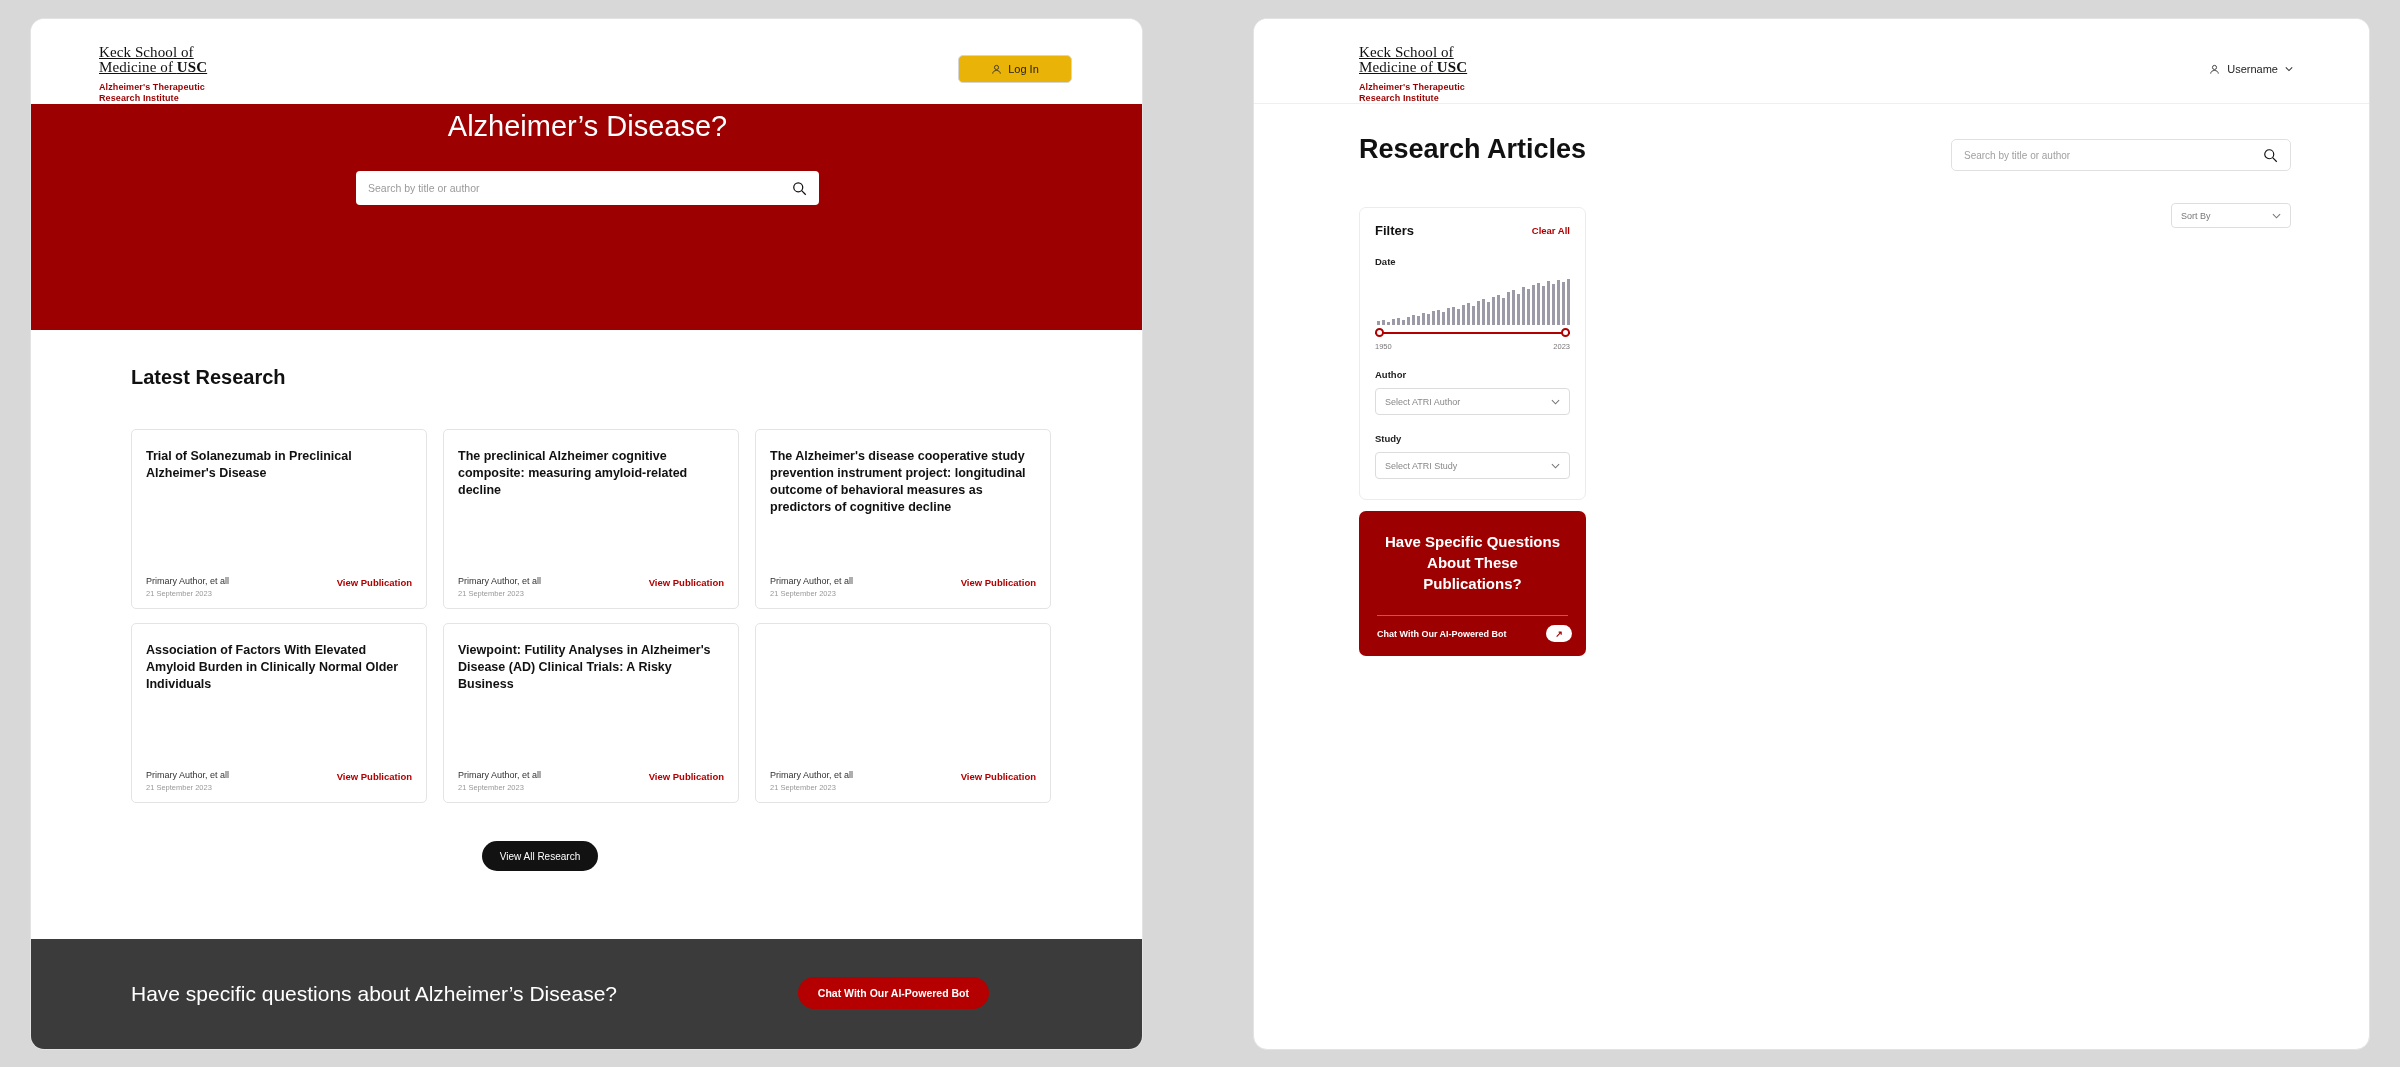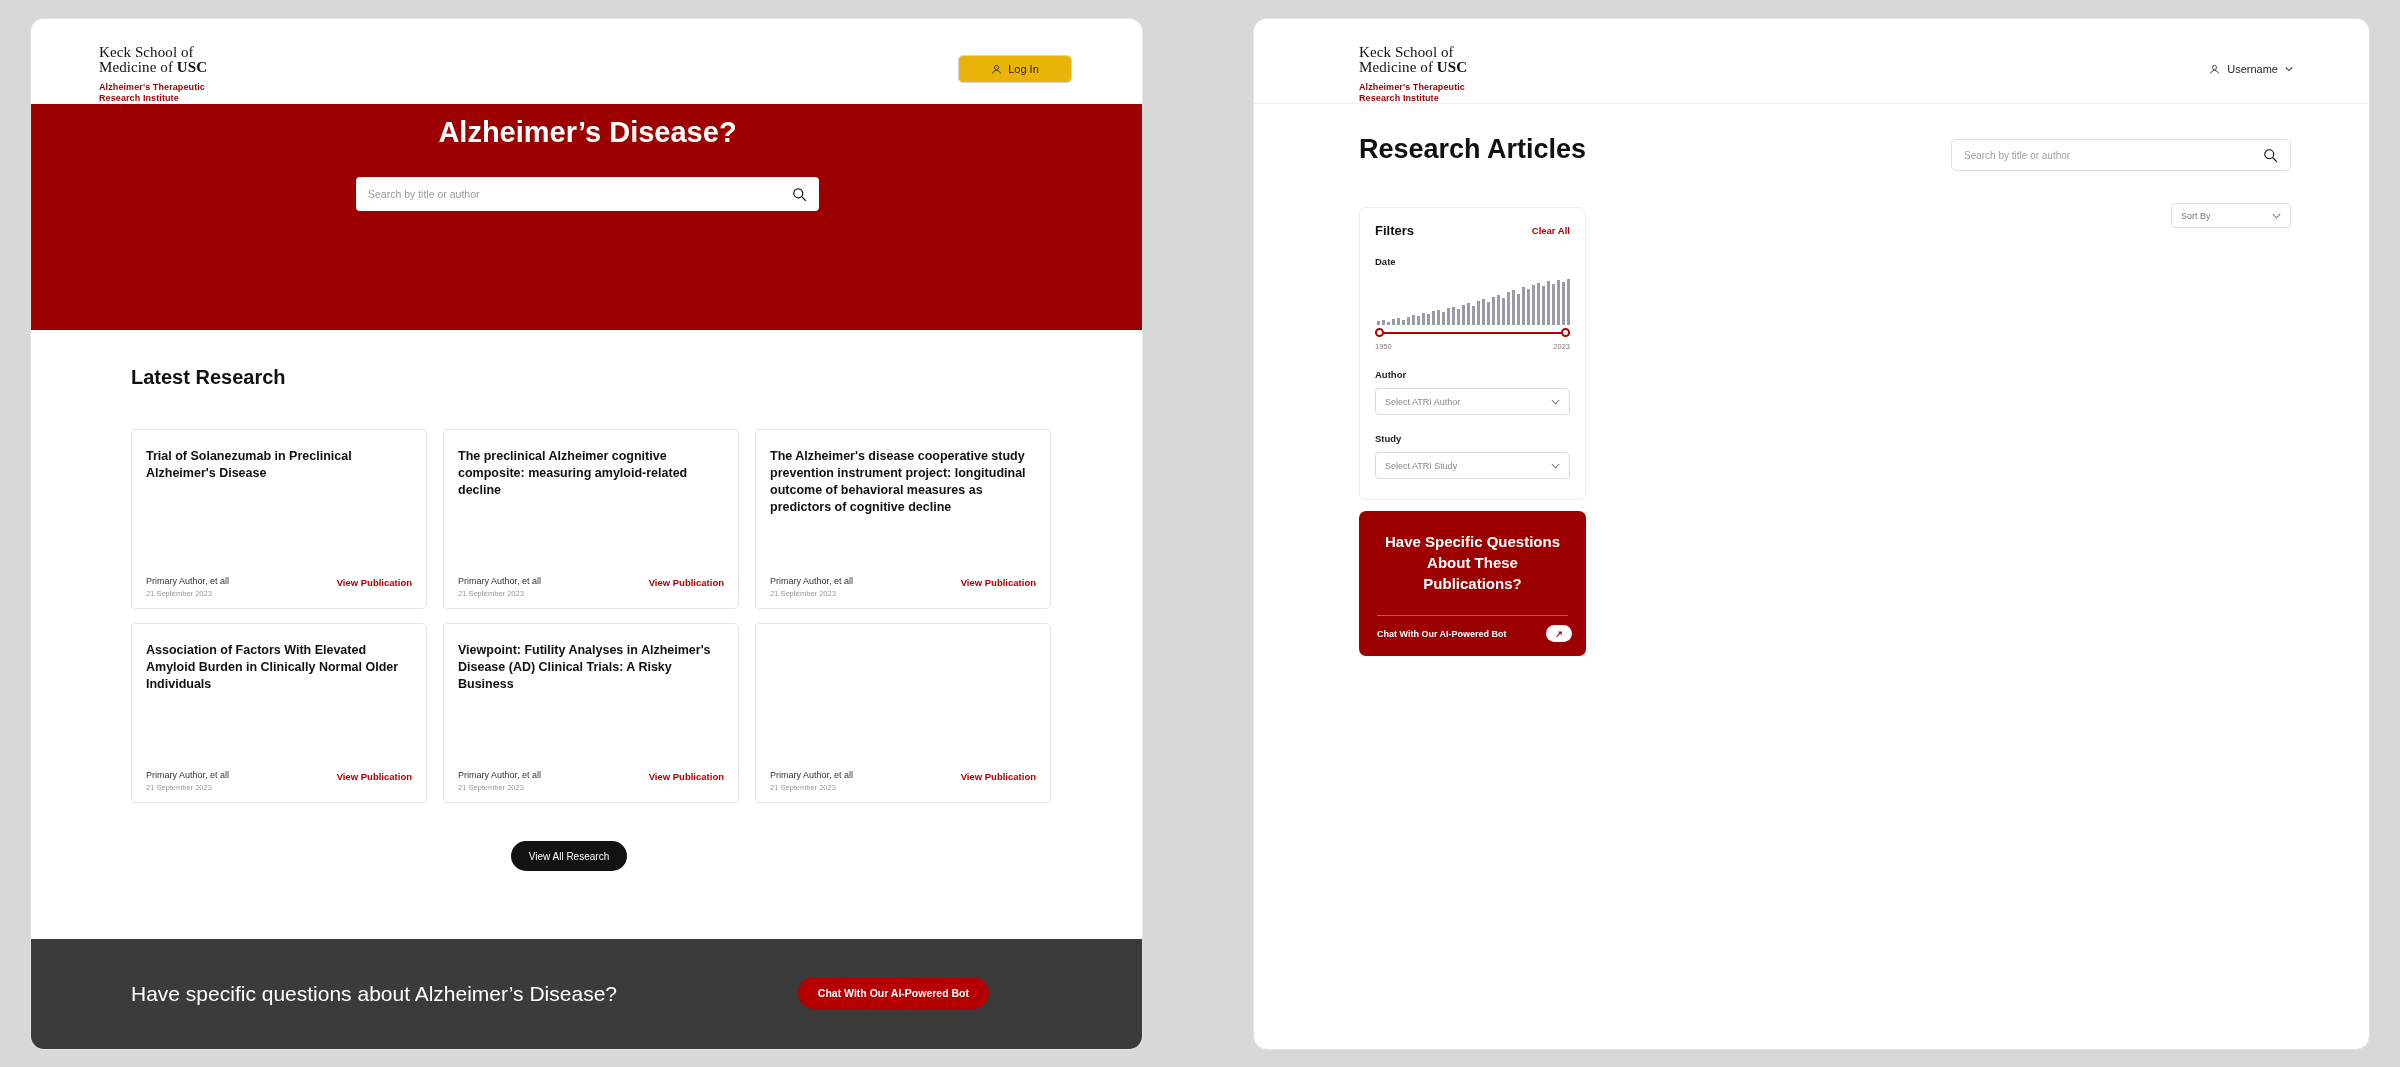--- a/index.html
+++ b/index.html
@@ -19,21 +19,21 @@
     border-radius: 14px;
     overflow: hidden;
   }
   .pane-left  { left: 30px;   top: 18px;  width: 1113px; height: 1032px; }
   .pane-right { left: 1253px; top: 18px;  width: 1117px; height: 1032px; }
 
   
   .brand { position: absolute; }
   .brand .keck {
     font-family: "Liberation Serif", serif;
-    font-size: 15px; line-height: 15px; color: #111; letter-spacing: .1px;
+    font-size: 15px; line-height: 15px; color: #111; letter-spacing: .1px; text-decoration: underline;
   }
   .brand .keck .usc { font-weight: bold; }
   .brand .ati {
     margin-top: 7px;
     font-size: 9px; line-height: 11px; font-weight: bold; color: #990000;
     letter-spacing: .1px;
   }
 
   
   .l-header {
@@ -52,22 +52,22 @@
   .hero {
     position: absolute; left: 0; top: 85px; width: 1113px; height: 226px;
     background: #9d0000;
     display: flex; flex-direction: column; align-items: center;
   }
   .hero-l1 {
     margin-top: 29px;
     font-size: 29px; color: #f2dede; font-weight: 400;
   }
   .hero-l2 {
-    margin-top: 12px;
-    font-size: 29px; color: #ffffff; font-weight: bold;
+    margin-top: 6px;
+    font-size: 29px; color: #ffffff; font-weight: normal;
   }
   .hero-search {
     margin-top: 28px;
     width: 463px; height: 34px; background: #fff; border-radius: 4px;
     display: flex; align-items: center; padding: 0 12px;
   }
   .hero-search input {
     flex: 1; border: none; outline: none;
     font-family: "Liberation Sans", sans-serif;
     font-size: 10.5px; color: #666;
@@ -101,21 +101,21 @@
   }
   .rcard .date {
     position: absolute; left: 14px; bottom: 10px;
     font-size: 7.5px; color: #999;
   }
   .rcard .view {
     position: absolute; right: 14px; bottom: 20px;
     font-size: 9.5px; font-weight: bold; color: #b00000;
   }
   .view-all {
-    position: absolute; left: 480px; top: 822px;
+    position: absolute; left: 451px; top: 822px;
     width: 116px; height: 30px; border-radius: 16px;
     background: #121212; color: #fff;
     display: flex; align-items: center; justify-content: center;
     font-size: 10px;
   }
   .l-footer {
     position: absolute; left: 0; bottom: 0; width: 1113px; height: 110px;
     background: #3b3b3b;
     display: flex; align-items: center;
   }

